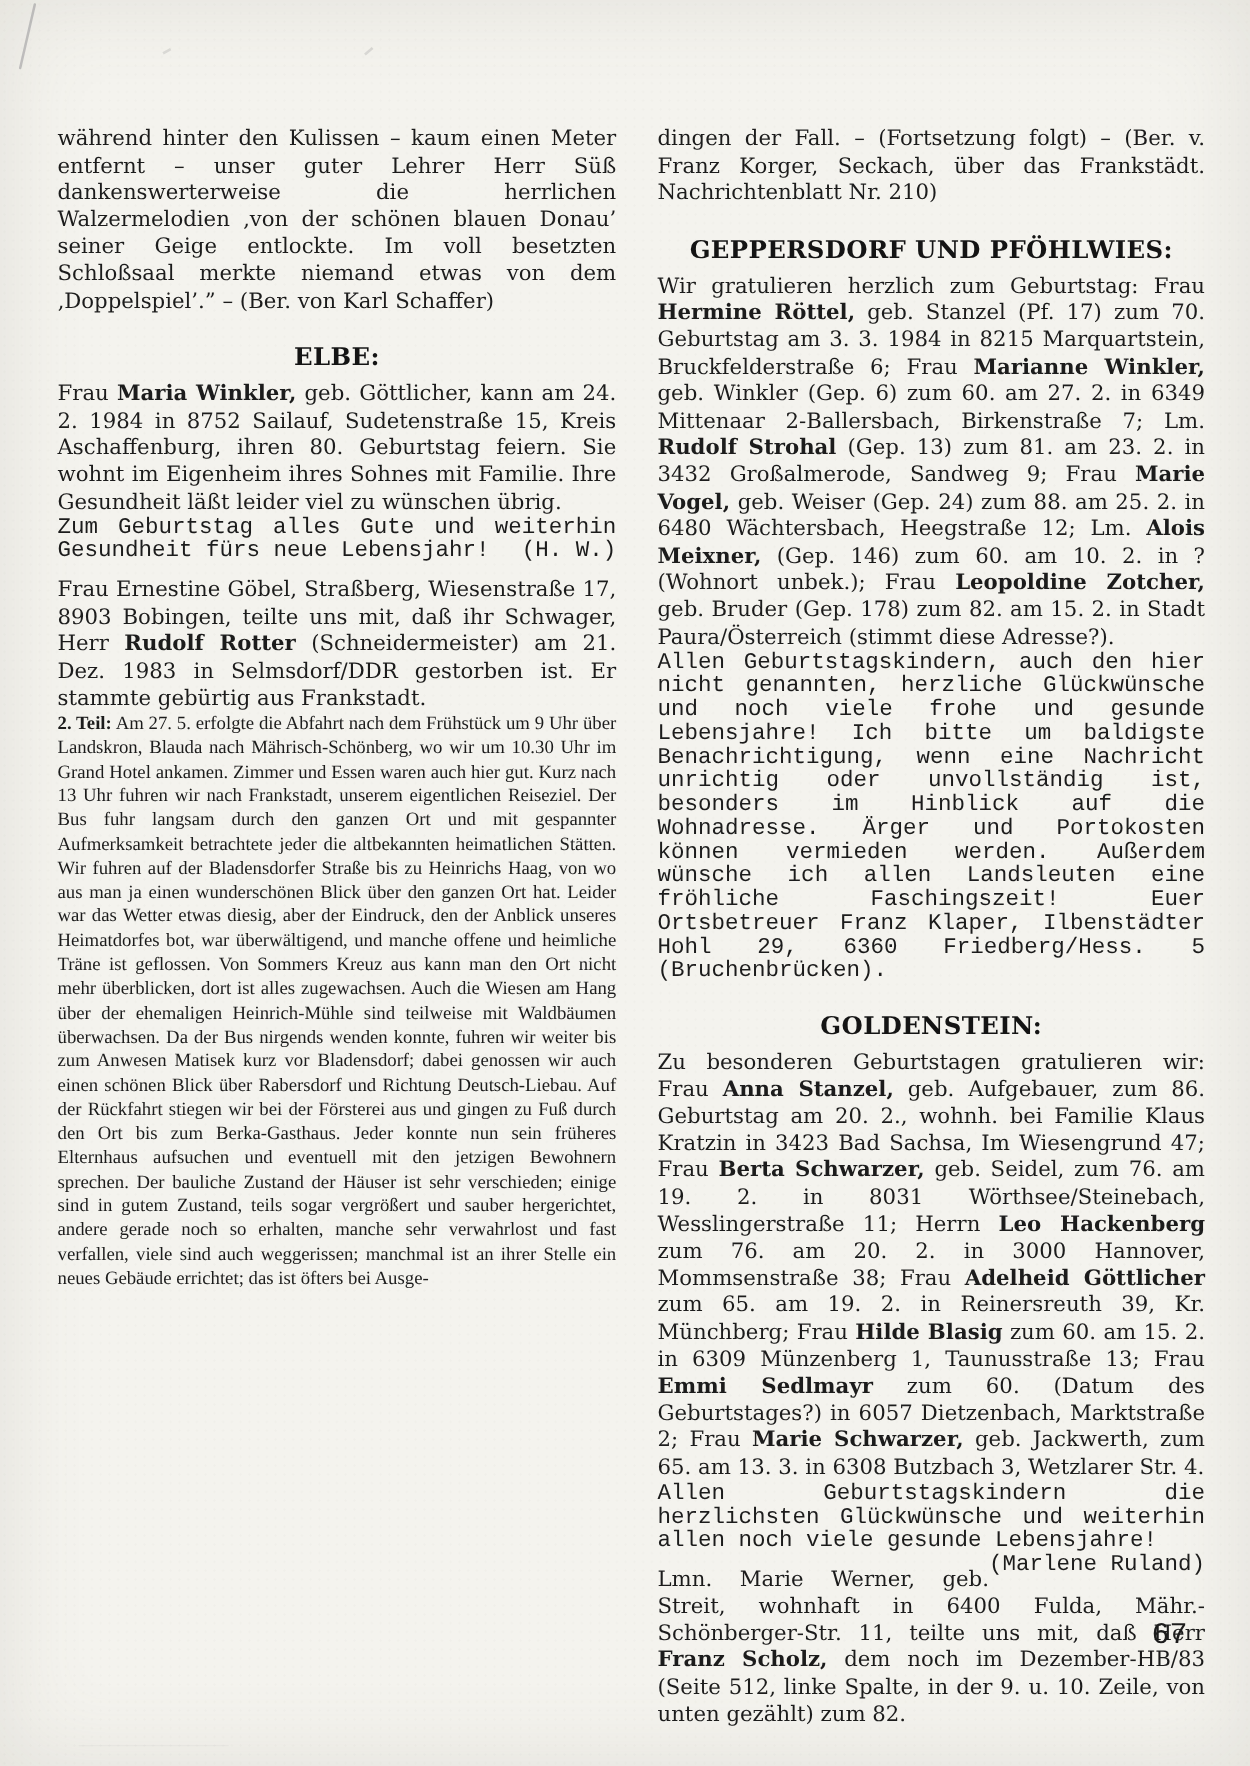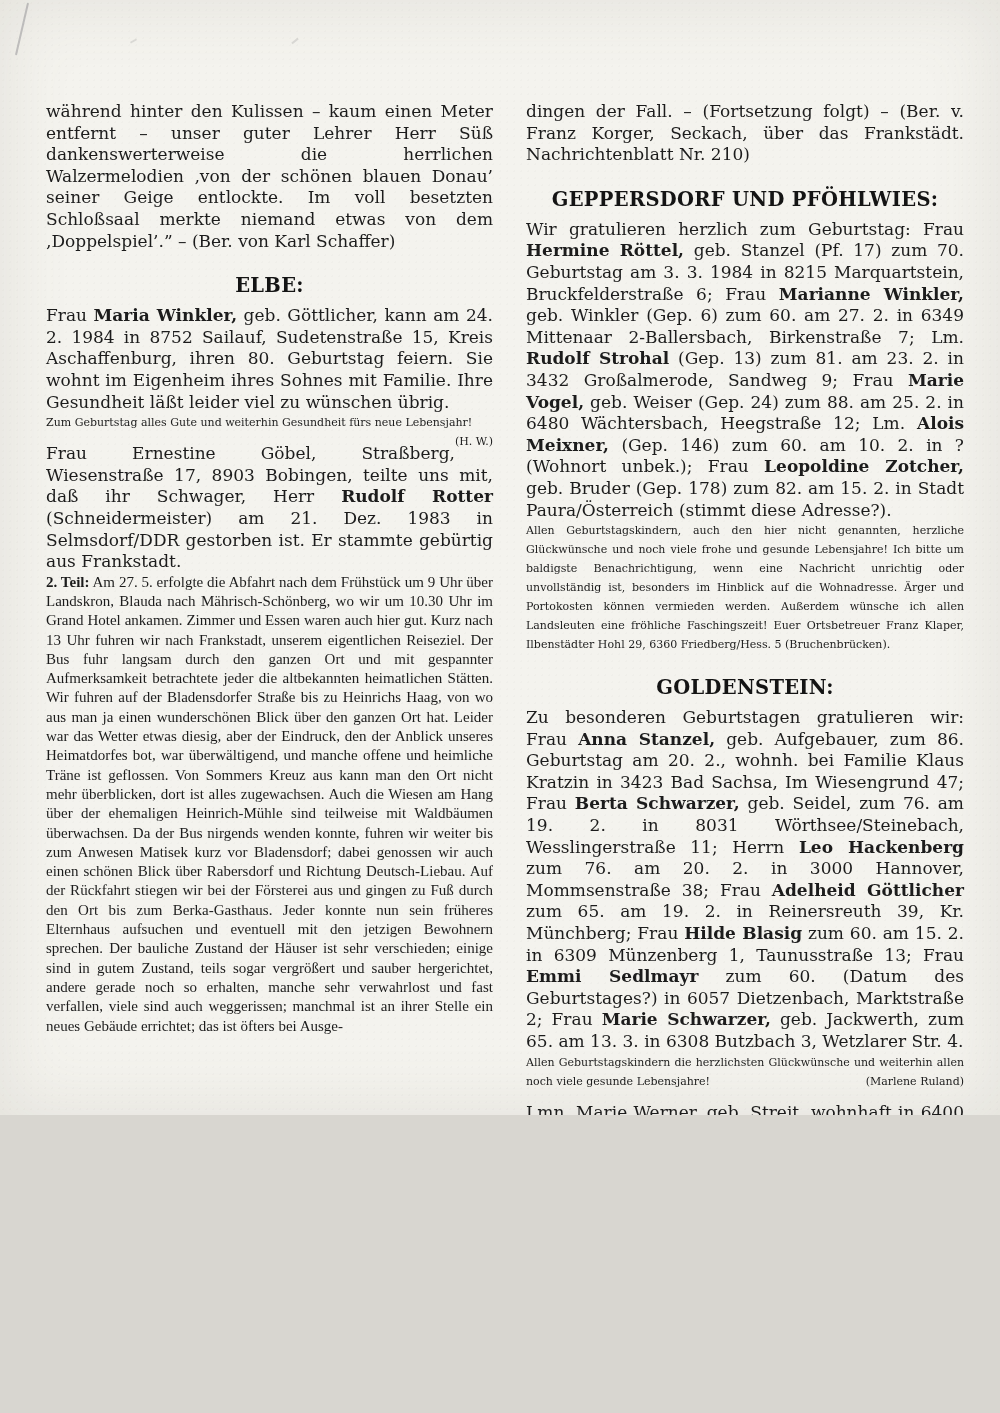--- a/index.html
+++ b/index.html
@@ -1,35 +1,35 @@
 <!DOCTYPE html>
 <html><head>
 <meta charset="utf-8">
 <style>
   html,body{margin:0;padding:0;}
   body{background:#d8d6d0;}
   .page{
     position:relative;
-    width:1000px;height:1115px;
+    width:1000px;height:1413px;
     margin:0 auto;
     background:#f4f3ee;
     background-image:radial-gradient(rgba(60,55,45,.018) 1px, transparent 1px);
     background-size:7px 7px;
     box-shadow:inset 0 0 70px rgba(120,115,100,.14);
     overflow:hidden;
     font-family:"DejaVu Serif","Liberation Serif",serif;
     color:#1c1c1c;
   }
   .col{position:absolute;top:101px;text-align:justify;}
   .col-left{left:46px;width:447px;}
   .col-right{left:526px;width:438px;}
   .col > :first-child{margin-top:0;}
   p{margin:0;}
   p.body{font-size:17px;line-height:21.6px;}
-  p.small{font-size:11px;line-height:19px;}
+  p.small{font-size:18px;line-height:19px;font-family:Liberation Mono, monospace;}
   p.note{font-size:14.9px;line-height:19px;text-align:left;}
   p.report{font-size:15px;line-height:19.3px;font-family:Liberation Serif, serif;}
   .small + .body{margin-top:11px;}
   h2.heading{
     font-size:19.5px;font-weight:bold;letter-spacing:.3px;
     margin:22px 0 8px;text-align:center;color:#141414;
   }
   h3.subheading{
     font-size:17.5px;font-weight:bold;
     margin:9px 0 3px;text-align:left;line-height:22.5px;color:#141414;

